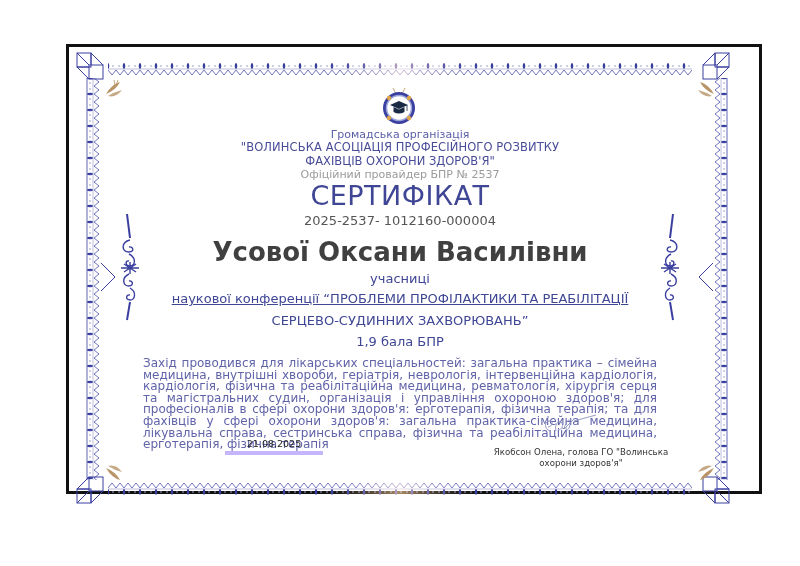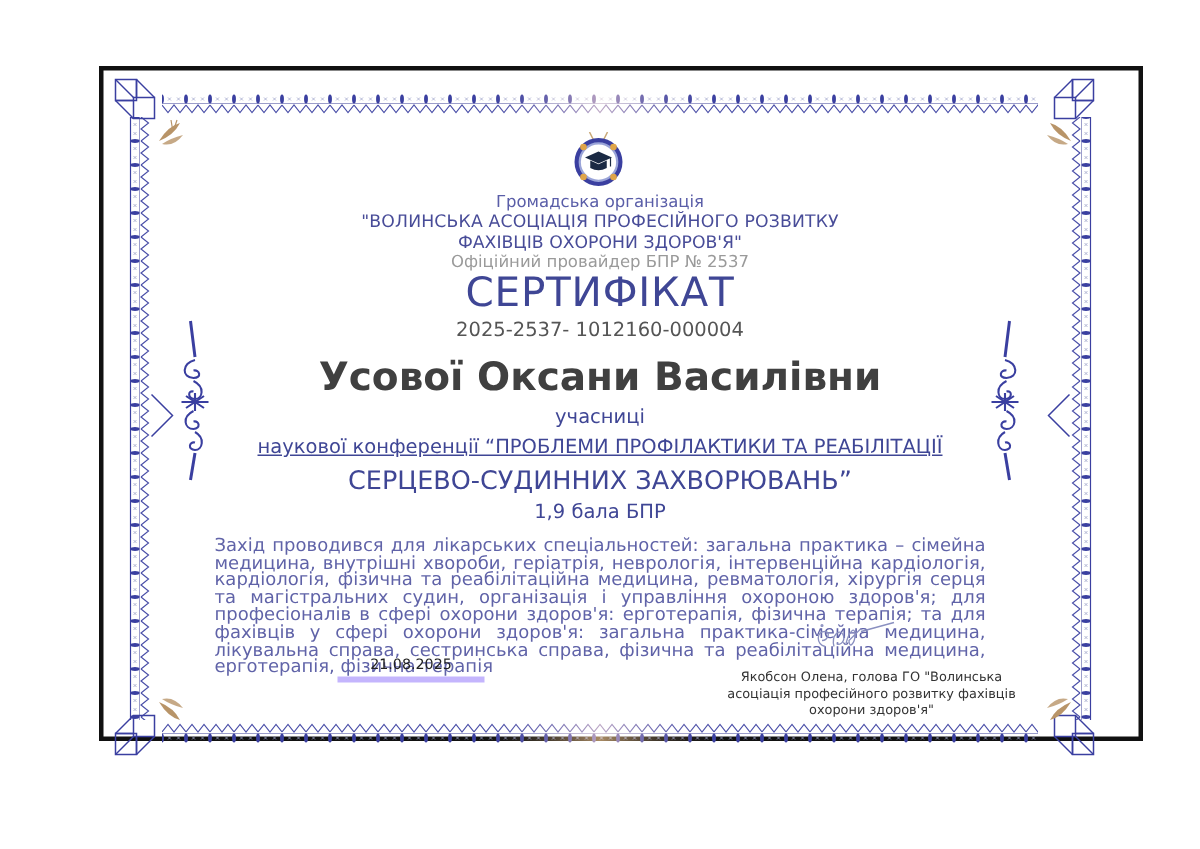--- a/index.html
+++ b/index.html
@@ -33,21 +33,21 @@
   .org-name-1 { top: 141px; font-size: 11.5px; color: #484c98; letter-spacing: 0.1px; }
   .org-name-2 { top: 155px; font-size: 11.5px; color: #484c98; }
   .provider { top: 168px; font-size: 11px; color: #9a9a9a; }
 
   .cert-title { top: 180px; font-size: 27px; color: #3f4695; line-height: 32px; letter-spacing: 0.5px; }
   .cert-number { top: 213px; font-size: 13px; color: #555555; line-height: 16px; text-align: center; }
 
   .recipient { top: 236px; font-size: 26px; font-weight: bold; color: #404040; line-height: 32px; font-family: "DejaVu Sans", sans-serif; }
   .role { top: 271px; font-size: 13px; color: #3f4695; line-height: 16px; }
   .event-1 { top: 291px; font-size: 13px; color: #3f4695; line-height: 16px; left: 130px; width: 540px; text-decoration: underline; }
-  .event-2 { top: 313px; font-size: 17px; color: #3f4695; line-height: 16px; }
+  .event-2 { top: 313px; font-size: 13px; color: #3f4695; line-height: 16px; }
   .points { top: 334px; font-size: 13px; color: #3f4695; line-height: 16px; }
 
   .desc {
     position: absolute; left: 143px; top: 358px; width: 514px;
     font-size: 12px; line-height: 11.6px; color: #6063a8; text-align: justify;
   }
 
   .date { position: absolute; left: 225px; top: 437px; width: 98px; font-size: 9.5px; color: #222; text-align: center; border-bottom: 4px solid #c4b5fd; line-height: 13px; padding-bottom: 1px; }
 
   .signature { position: absolute; left: 540px; top: 413px; width: 60px; height: 26px; }
@@ -309,15 +309,14 @@
         <path d="M16 18 C14 10 20 6 22 10 C24 14 20 18 18 16"></path>
         <path d="M24 16 C26 8 30 4 30 10 C30 16 26 20 26 14 L34 6"></path>
         <path d="M34 8 L56 2"></path>
         <circle cx="8" cy="4" r="0.6"></circle>
       </g>
     </svg>
 </div>
 
 <div class="signer">
   <div>Якобсон Олена, голова ГО "Волинська</div>
-  <div>асоціація професійного розвитку фахівців</div>
   <div>охорони здоров'я"</div>
 </div>
 
 </body></html>

